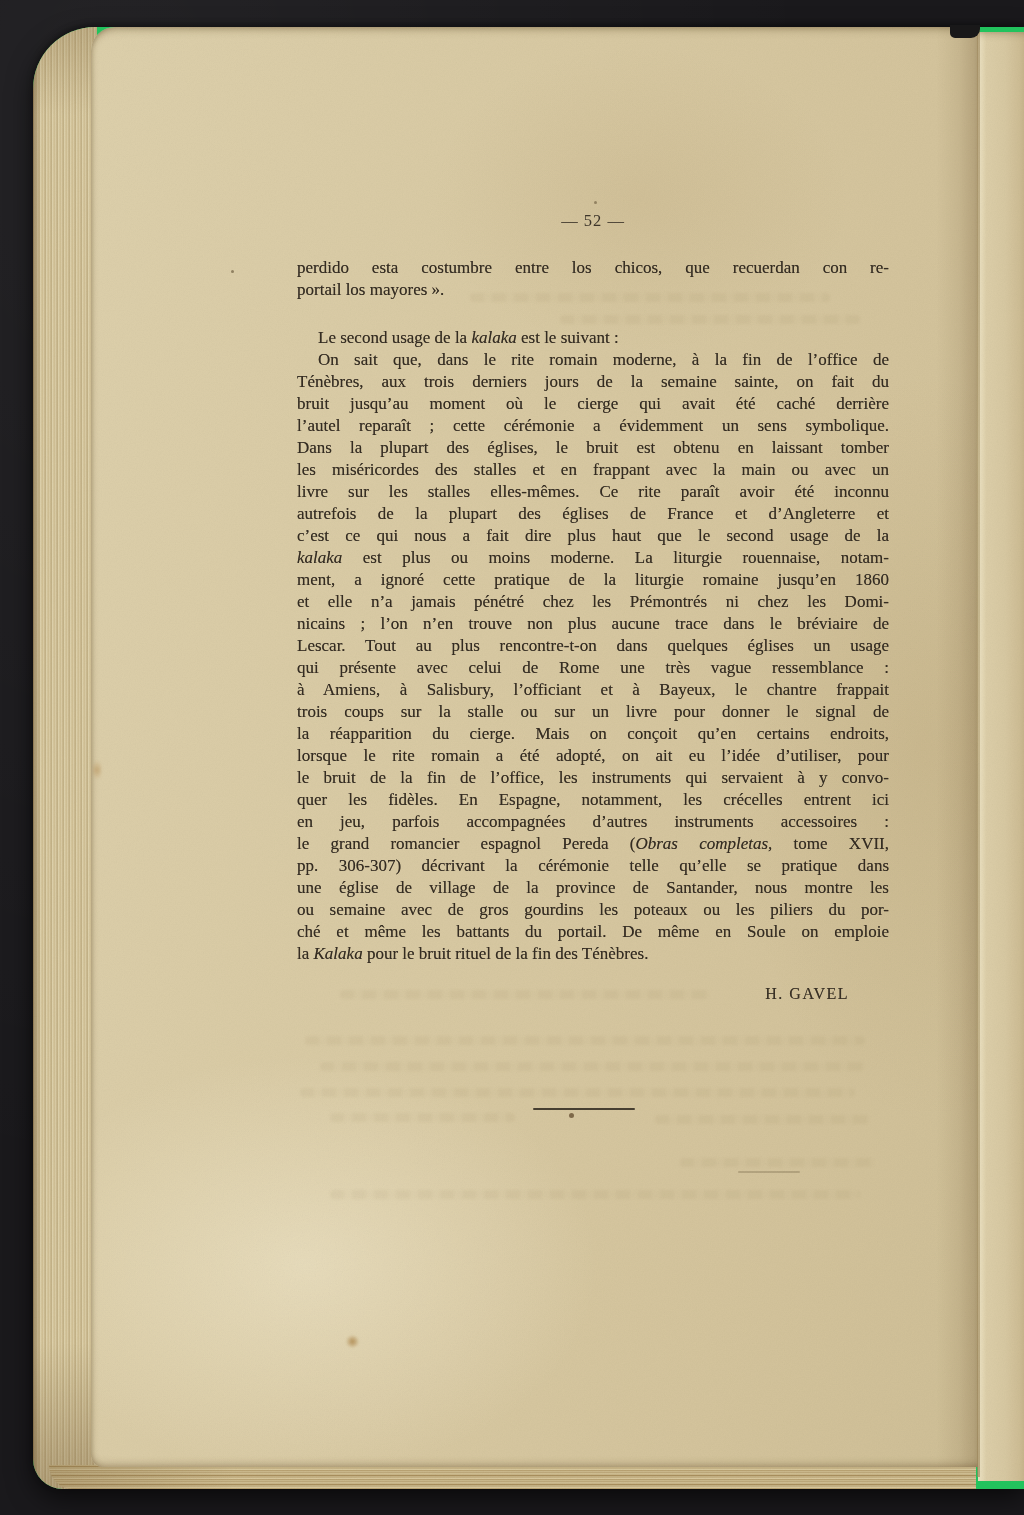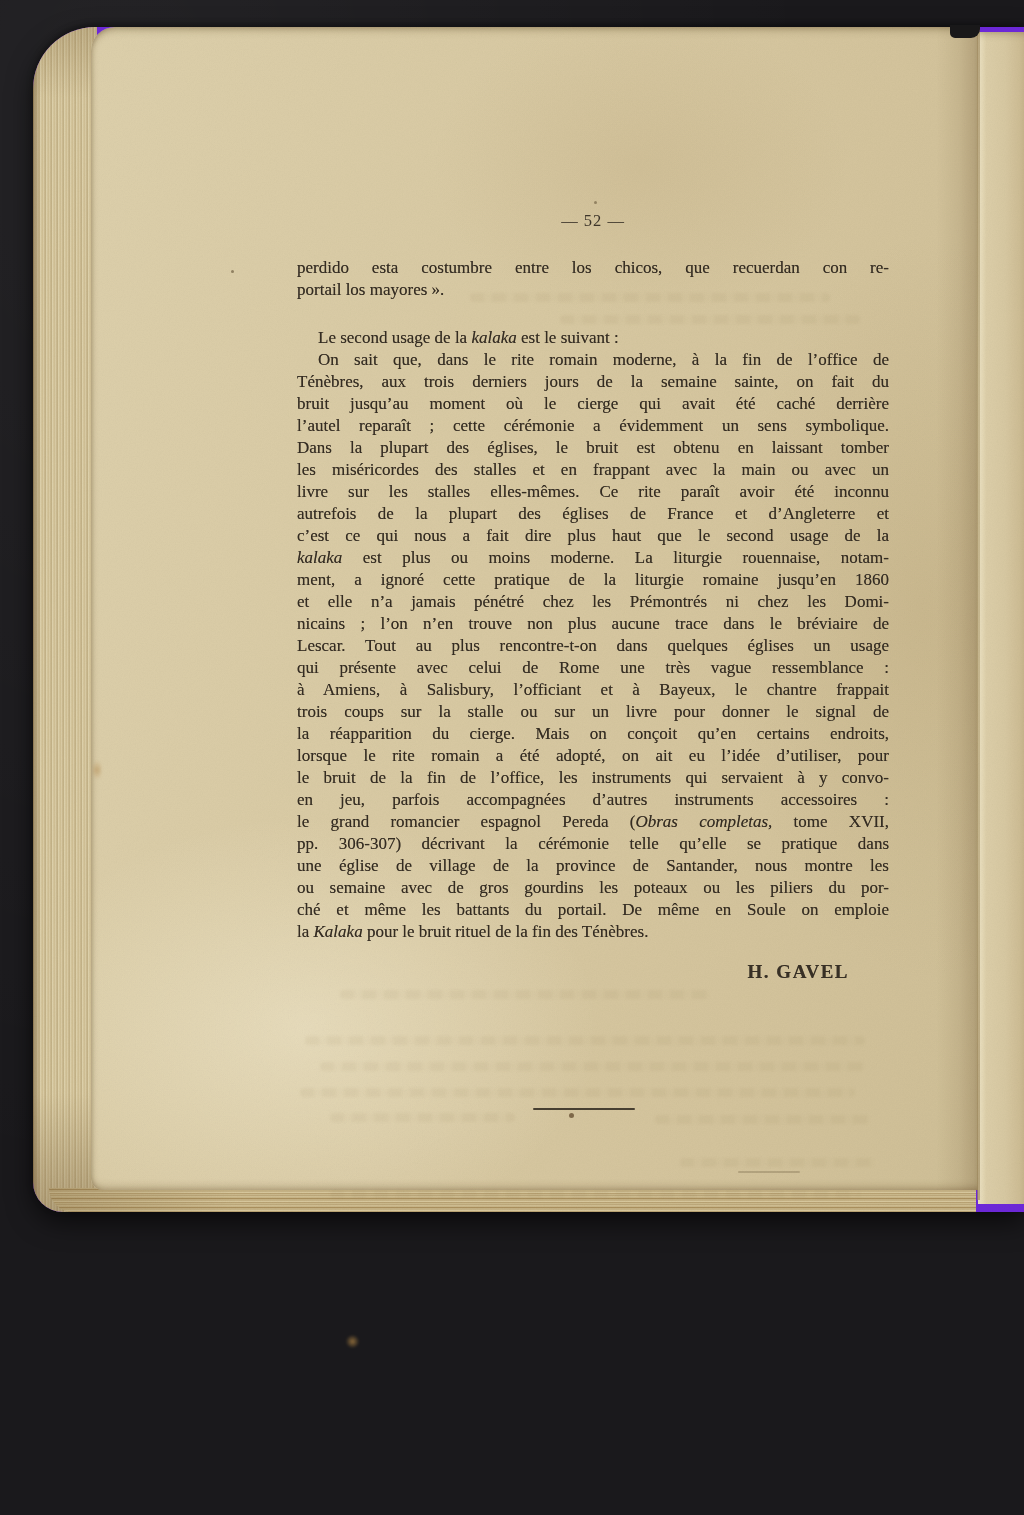--- a/index.html
+++ b/index.html
@@ -5,22 +5,22 @@
   html,body{margin:0;padding:0;}
   body{
     width:1024px;height:1515px;
     background:
       radial-gradient(ellipse at 12% 8%, rgba(255,255,255,0.045), transparent 55%),
       #1a191c;
     position:relative;overflow:hidden;
     font-family:"Liberation Serif","DejaVu Serif",serif;
   }
   .book{
-    position:absolute;left:33px;top:27px;width:991px;height:1185px;
-    background:#6d28d9;
+    position:absolute;left:33px;top:27px;width:991px;height:1462px;
+    background:#22c55e;
     border-radius:62px 0 0 30px;
     box-shadow:0 10px 26px rgba(0,0,0,0.6), 0 -2px 6px rgba(0,0,0,0.4);
   }
   
   .stack-left{
     position:absolute;left:0;top:0;bottom:0;width:64px;
     border-radius:62px 0 0 30px;
     background:
       linear-gradient(180deg, rgba(120,95,55,0.25) 0, rgba(120,95,55,0) 6%, rgba(120,95,55,0) 90%, rgba(105,80,45,0.35) 100%),
       linear-gradient(90deg, rgba(90,65,30,0.5) 0px, rgba(90,65,30,0) 7px),
@@ -77,21 +77,21 @@
     position:absolute;left:206px;top:229px;width:592px;
     font-size:17px;line-height:22px;color:#342c22;
     text-shadow:0 0 0.5px rgba(52,44,34,0.55);
   }
   .line{text-align:justify;}
   .jl{text-align-last:justify;}
   .para.indent .line:first-child{text-indent:21px;}
   .it{font-style:italic;}
   .signature{
     margin-top:18px;text-align:right;padding-right:40px;
-    font-size:19px;font-weight:bold;letter-spacing:1.5px;color:#38302        5;color:#383025;
+    font-size:16px;font-weight:normal;letter-spacing:1.5px;color:#38302        5;color:#383025;
   }
   .divider{
     position:absolute;left:442px;top:1081px;width:102px;height:2px;
     background:#473f31;border-radius:1px;
   }
   
   .ghost{
     position:absolute;height:9px;border-radius:4px;
     background:repeating-linear-gradient(90deg, rgba(139,118,77,0.55) 0 14px, rgba(139,118,77,0.15) 14px 22px);
     opacity:.14;filter:blur(1.6px);
@@ -155,20 +155,21 @@
           <div class="line jl">ment, a ignoré cette pratique de la liturgie romaine jusqu’en 1860</div>
           <div class="line jl">et elle n’a jamais pénétré chez les Prémontrés ni chez les Domi-</div>
           <div class="line jl">nicains ; l’on n’en trouve non plus aucune trace dans le bréviaire de</div>
           <div class="line jl">Lescar. Tout au plus rencontre-t-on dans quelques églises un usage</div>
           <div class="line jl">qui présente avec celui de Rome une très vague ressemblance :</div>
           <div class="line jl">à Amiens, à Salisbury, l’officiant et à Bayeux, le chantre frappait</div>
           <div class="line jl">trois coups sur la stalle ou sur un livre pour donner le signal de</div>
           <div class="line jl">la réapparition du cierge. Mais on conçoit qu’en certains endroits,</div>
           <div class="line jl">lorsque le rite romain a été adopté, on ait eu l’idée d’utiliser, pour</div>
           <div class="line jl">le bruit de la fin de l’office, les instruments qui servaient à y convo-</div>
+          <div class="line jl">quer les fidèles. En Espagne, notamment, les crécelles entrent ici</div>
           <div class="line jl">en jeu, parfois accompagnées d’autres instruments accessoires :</div>
           <div class="line jl">le grand romancier espagnol Pereda (<span class="it">Obras completas,</span> tome XVII,</div>
           <div class="line jl">pp. 306-307) décrivant la cérémonie telle qu’elle se pratique dans</div>
           <div class="line jl">une église de village de la province de Santander, nous montre les</div>
           <div class="line jl">ou semaine avec de gros gourdins les poteaux ou les piliers du por-</div>
           <div class="line jl">ché et même les battants du portail. De même en Soule on emploie</div>
           <div class="line">la <span class="it">Kalaka</span> pour le bruit rituel de la fin des Ténèbres.</div>
         </div>
         <div class="signature">H. GAVEL</div>
       </div>

